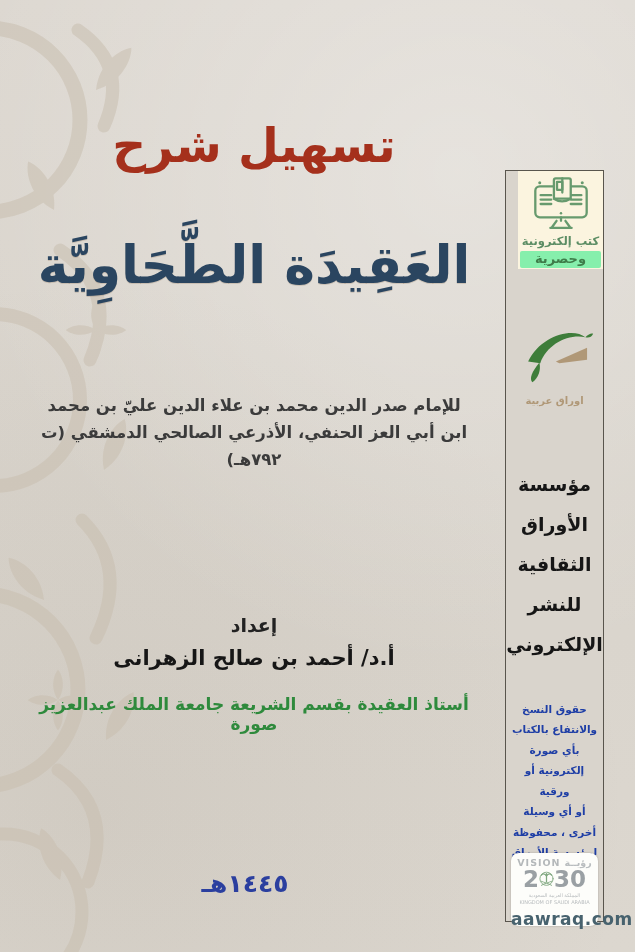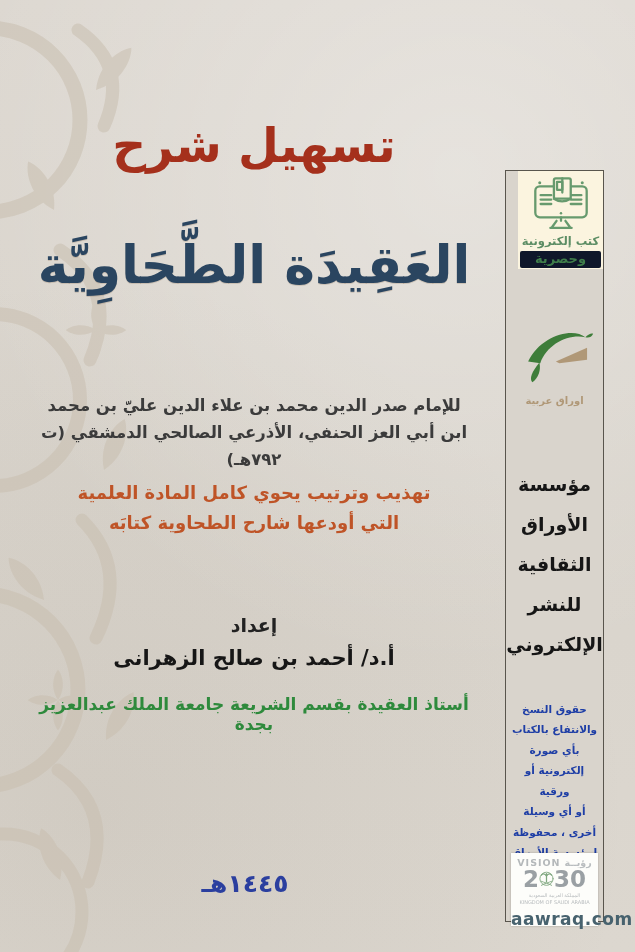--- a/index.html
+++ b/index.html
@@ -31,30 +31,30 @@
            color:#2b3f9f; line-height:1.3; }
   .dates .hijri { margin-left:-18px; }
   .dates .greg  { margin-right:-30px; }
 
   .sidebar { position:absolute; left:505px; top:170px; width:99px; height:752px;
              background:#d9d4cc; border:1px solid #59554d; text-align:center; }
   .ebook-box { position:absolute; top:0; left:12px; right:0; height:98px; background:#fbf4df;
                padding-top:5px; }
   .ebook-text { font-size:11.5px; font-weight:bold; color:#5c8d64; margin-top:-2px; }
   .ebook-badge { display:inline-block; margin-top:2px; padding:0 15px 2px;
-                 background:#0f172a; color:#3f7d4a; font-size:13px; font-weight:bold;
+                 background:#86efac; color:#3f7d4a; font-size:13px; font-weight:bold;
                  border-radius:2px; }
   .awraq { position:absolute; top:150px; left:0; right:0; }
   .awraq-text { font-size:10px; color:#b09877; font-weight:bold; margin-top:8px; }
   .publisher { position:absolute; top:293px; left:0; right:0; font-size:19px; font-weight:bold;
                color:#161616; line-height:40px; }
   .copyright { position:absolute; top:528px; left:3px; right:3px; font-size:10.5px;
                font-weight:bold; color:#1e3ea6; line-height:1.95; }
   .vision-box { position:absolute; top:682px; left:5px; right:5px; height:73px;
-                background:#fdfdfa; border-radius:0; box-shadow:0 0 2px rgba(0,0,0,.25);
+                background:#fdfdfa; border-radius:8px; box-shadow:0 0 2px rgba(0,0,0,.25);
                 padding-top:4px; }
   .vision-top { direction:ltr; display:flex; justify-content:center; align-items:center; gap:4px;
                 font-size:9.5px; color:#b4b8ba; font-weight:bold; letter-spacing:1px; }
   .vision-top .ar { color:#b9bdbf; letter-spacing:0; }
   .vision-year { direction:ltr; display:flex; justify-content:center; align-items:center;
                  font-size:23px; font-weight:bold; color:#9aa0a4; line-height:1; margin-top:0px; }
   .vision-country { direction:ltr; font-size:5px; color:#b8bcbe; line-height:1.35; margin-top:1px; }
   .website { direction:ltr; font-size:17px; font-weight:bold; color:#47626e;
              letter-spacing:.5px; margin-top:3px; }
 </style>
@@ -93,27 +93,23 @@
     </g>
   </svg>
 
   <div class="main">
     <div class="pretitle">تسهيل شرح</div>
     <div class="title">العَقِيدَة الطَّحَاوِيَّة</div>
     <div class="author">
       <div>للإمام صدر الدين محمد بن علاء الدين عليّ بن محمد</div>
       <div>ابن أبي العز الحنفي، الأذرعي الصالحي الدمشقي (ت ٧٩٢هـ)</div>
     </div>
-    <div class="subtitle">
-      <div>تهذيب وترتيب يحوي كامل المادة العلمية</div>
-      <div>التي أودعها شارح الطحاوية كتابَه</div>
-    </div>
     <div class="i3dad">إعداد</div>
     <div class="preparer">أ.د/ أحمد بن صالح الزهرانى</div>
-    <div class="scholar">أستاذ العقيدة بقسم الشريعة جامعة الملك عبدالعزيز  بجدة</div>
+    <div class="scholar">أستاذ العقيدة بقسم الشريعة جامعة الملك عبدالعزيز  صورة</div>
     <div class="dates">
       <div class="hijri">١٤٤٥هـ</div>
     </div>
   </div>
 
   <div class="sidebar">
 
     <div class="ebook-box">
       <svg width="62" height="56" viewBox="0 0 70 62" fill="none" stroke="#679a6e" stroke-width="2.6" stroke-linecap="round" stroke-linejoin="round">
         <circle cx="11" cy="7" r="1.7" fill="#679a6e" stroke="none"></circle>

